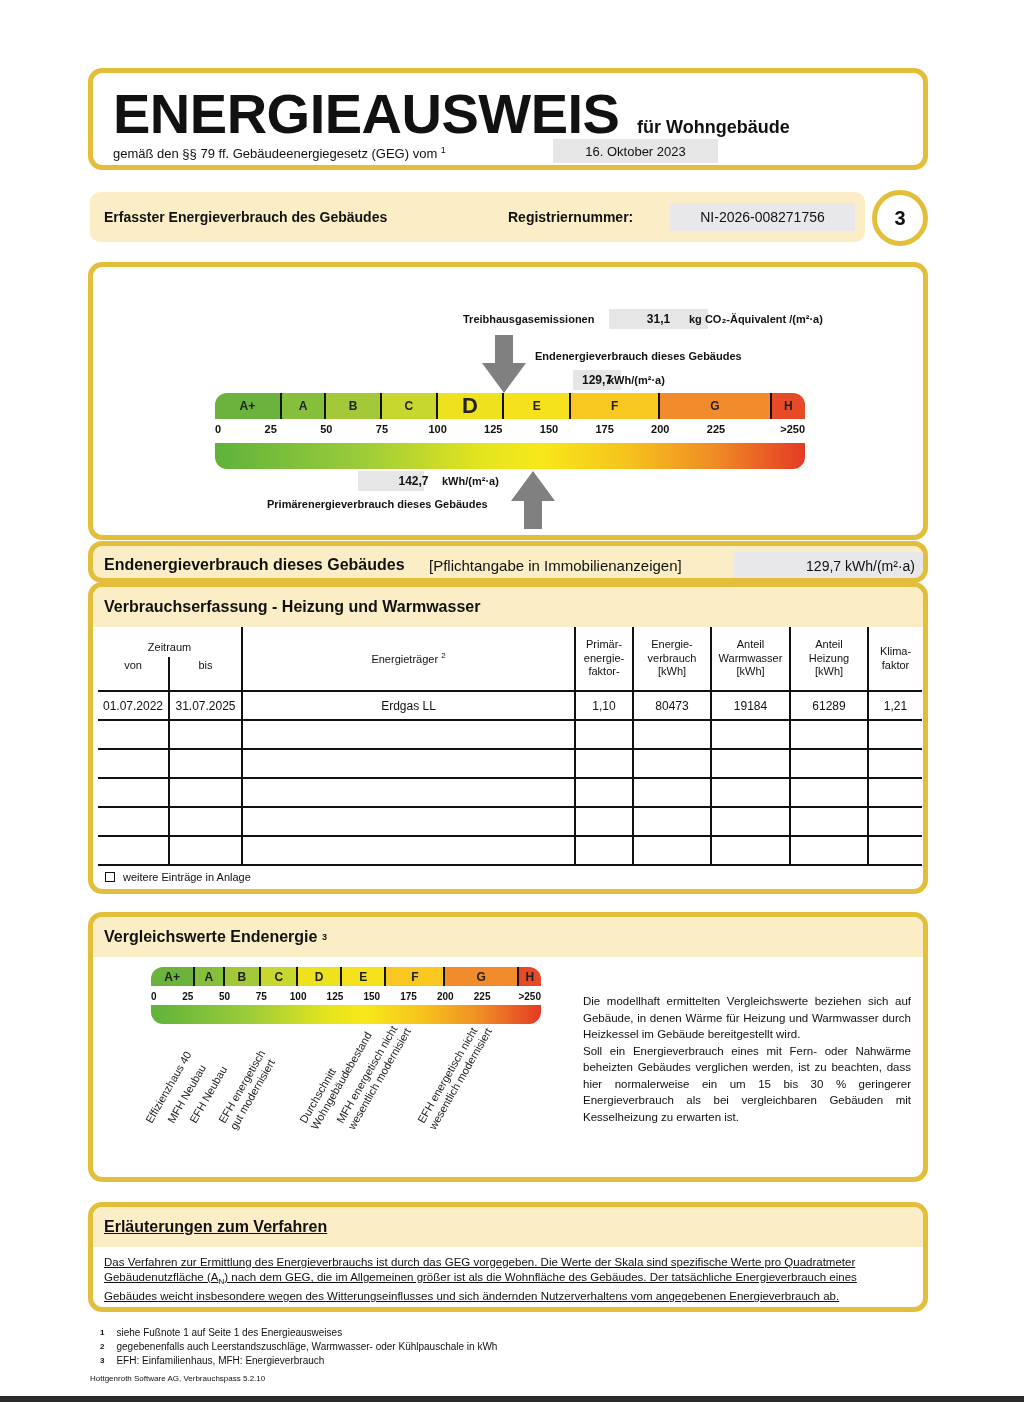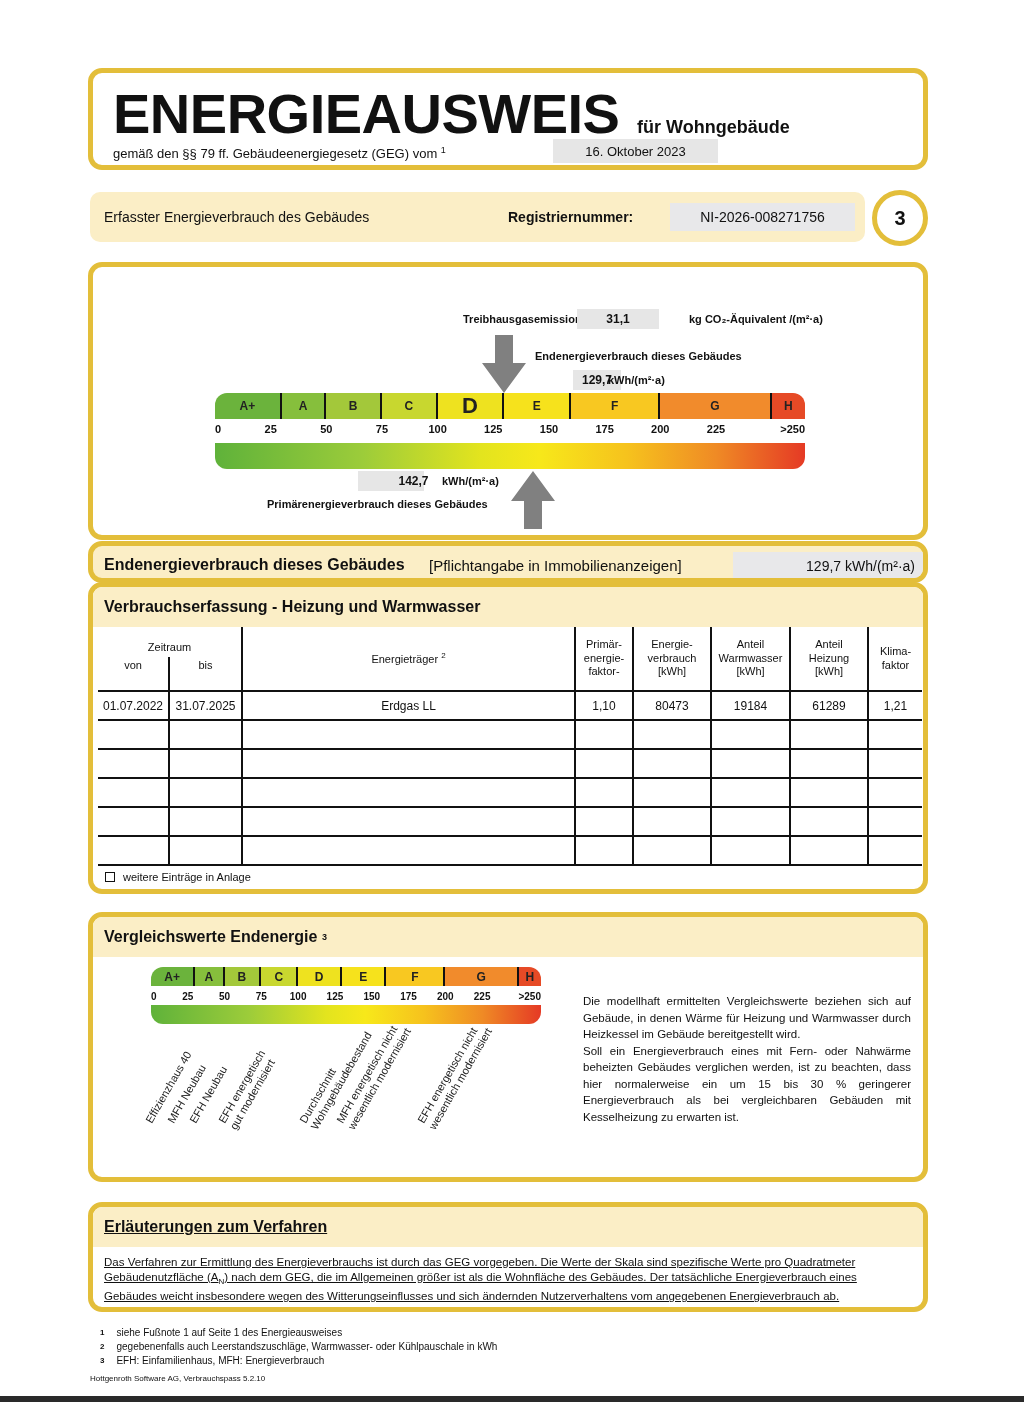--- a/index.html
+++ b/index.html
@@ -12,21 +12,21 @@
   
   #hdr { left: 88px; top: 68px; width: 840px; height: 102px; }
   #hdr .title { position: absolute; left: 20px; top: 8px; font-size: 56px; font-weight: bold; letter-spacing: -0.5px; }
   #hdr .subtitle { position: absolute; left: 544px; top: 44px; font-size: 18px; font-weight: bold; }
   #hdr .law { position: absolute; left: 20px; top: 72px; font-size: 13px; }
   #hdr .law sup { font-size: 9px; }
   #hdr .date { position: absolute; left: 460px; top: 66px; width: 165px; height: 24px; background: #e6e6e6; font-size: 13px; display: flex; align-items: center; justify-content: center; }
 
   
   #reg { position: absolute; left: 90px; top: 192px; width: 775px; height: 50px; background: #fbeec6; border-radius: 10px; }
-  #reg .lbl { position: absolute; left: 14px; top: 17px; font-size: 14px; font-weight: normal; }
+  #reg .lbl { position: absolute; left: 14px; top: 17px; font-size: 14px; font-weight: bold; }
   #reg .rlbl { position: absolute; left: 418px; top: 17px; font-size: 14px; font-weight: bold; }
   #reg .rnum { position: absolute; left: 580px; top: 11px; width: 185px; height: 28px; background: #e8e8ea; font-size: 14px; display: flex; align-items: center; justify-content: center; }
   #pagecircle { position: absolute; left: 872px; top: 190px; width: 56px; height: 56px; border: 5px solid #e3be3a; border-radius: 50%; background: #fff; display: flex; align-items: center; justify-content: center; font-weight: bold; font-size: 20px; }
 
   
   #ev { left: 88px; top: 262px; width: 840px; height: 278px; }
   #ev .sec-head { height: 40px; }
   .small { font-size: 11px; font-weight: bold; }
   .valbox { position: absolute; background: #e6e6e6; height: 20px; display: flex; align-items: center; justify-content: center; font-size: 12px; font-weight: bold; }
   .scale { position: absolute; display: flex; border-radius: 12px 12px 0 0; overflow: hidden; }
@@ -86,21 +86,21 @@
 
 <div id="reg">
   <div class="lbl">Erfasster Energieverbrauch des Gebäudes</div>
   <div class="rlbl">Registriernummer:</div>
   <div class="rnum">NI-2026-008271756</div>
 </div>
 <div id="pagecircle">3</div>
 
 <div id="ev" class="box">
   <div class="small" style="position:absolute;left:370px;top:46px;">Treibhausgasemissionen</div>
-  <div class="valbox" style="left:484px;top:42px;width:82px;">31,1</div>
+  <div class="valbox" style="left:516px;top:42px;width:99px;">31,1</div>
   <div class="small" style="position:absolute;left:596px;top:46px;">kg CO₂-Äquivalent /(m²·a)</div>
   <div class="small" style="position:absolute;left:442px;top:83px;">Endenergieverbrauch dieses Gebäudes</div>
   <div class="valbox" style="left:442px;top:103px;width:48px;margin-left:38px;">129,7</div>
   <div class="small" style="position:absolute;left:515px;top:107px;">kWh/(m²·a)</div>
 
   <svg class="arrow-down" id="arrowDown" width="44" height="58" style="left: 388.766px; top: 68px;">
     <polygon points="13,0 31,0 31,28 44,28 22,58 0,28 13,28" fill="#808080"></polygon>
   </svg>
 
   <div class="scale" id="evScale" style="left:122px;top:126px;width:590px;height:26px;font-size:12px;">

